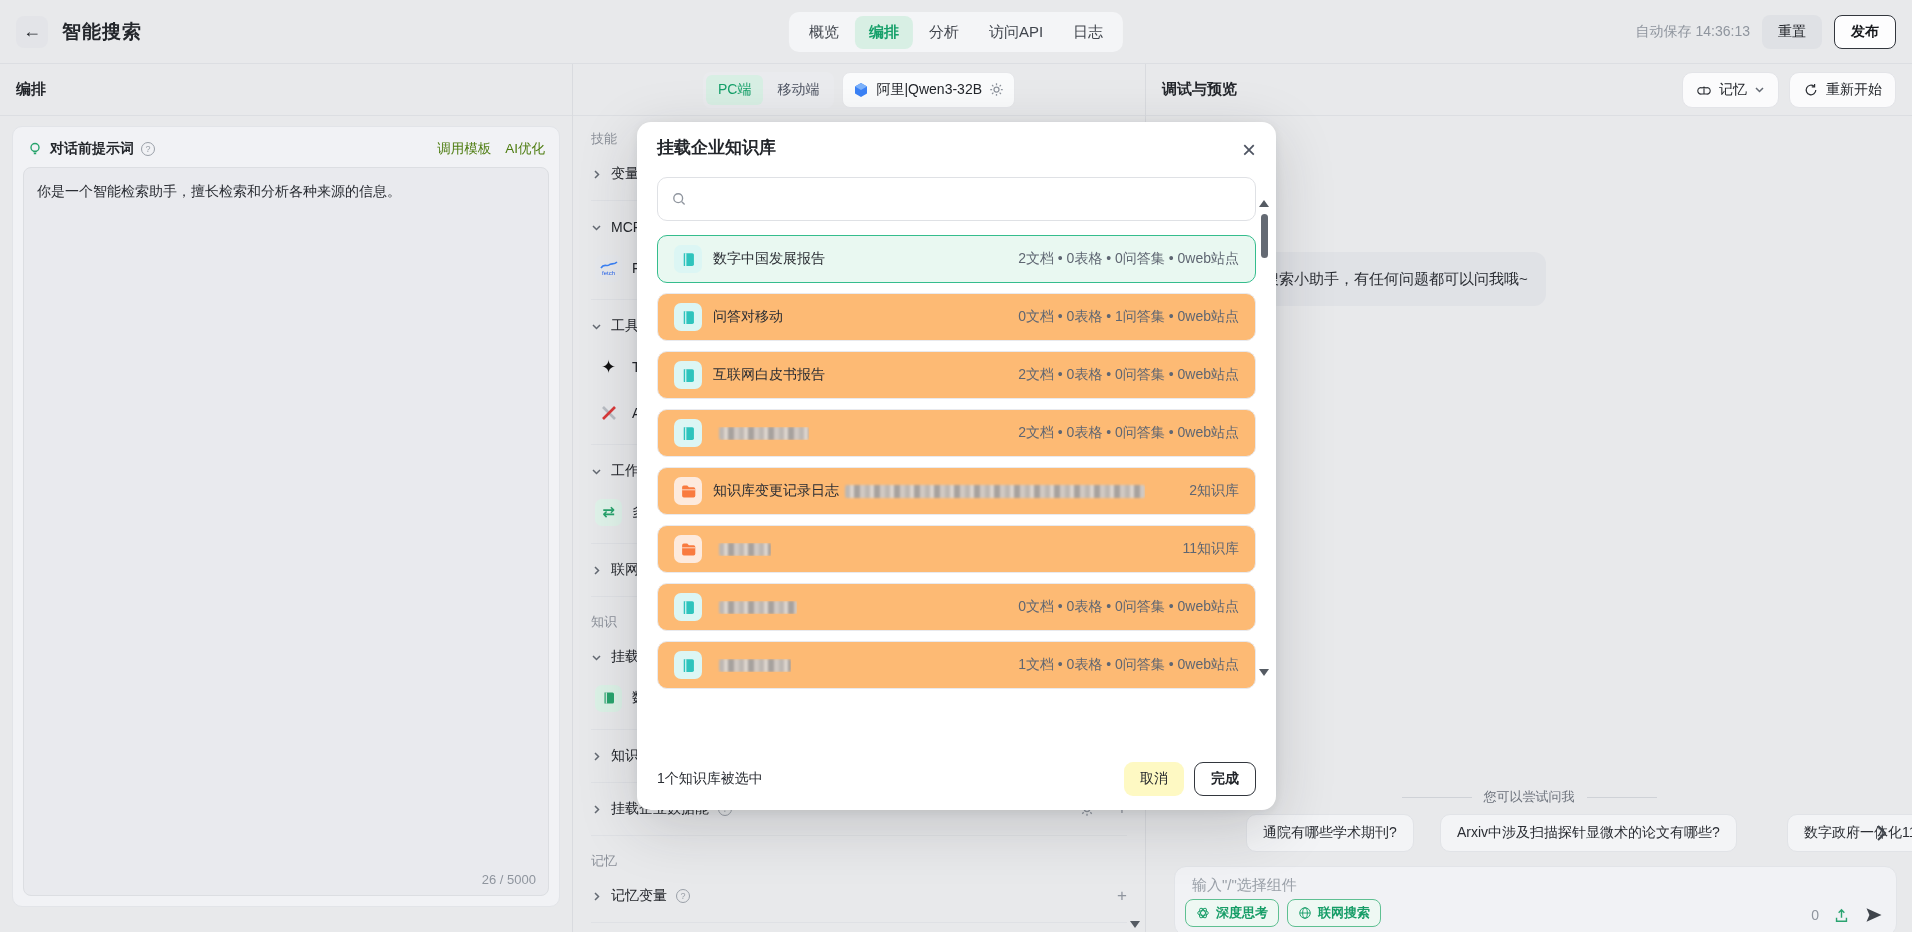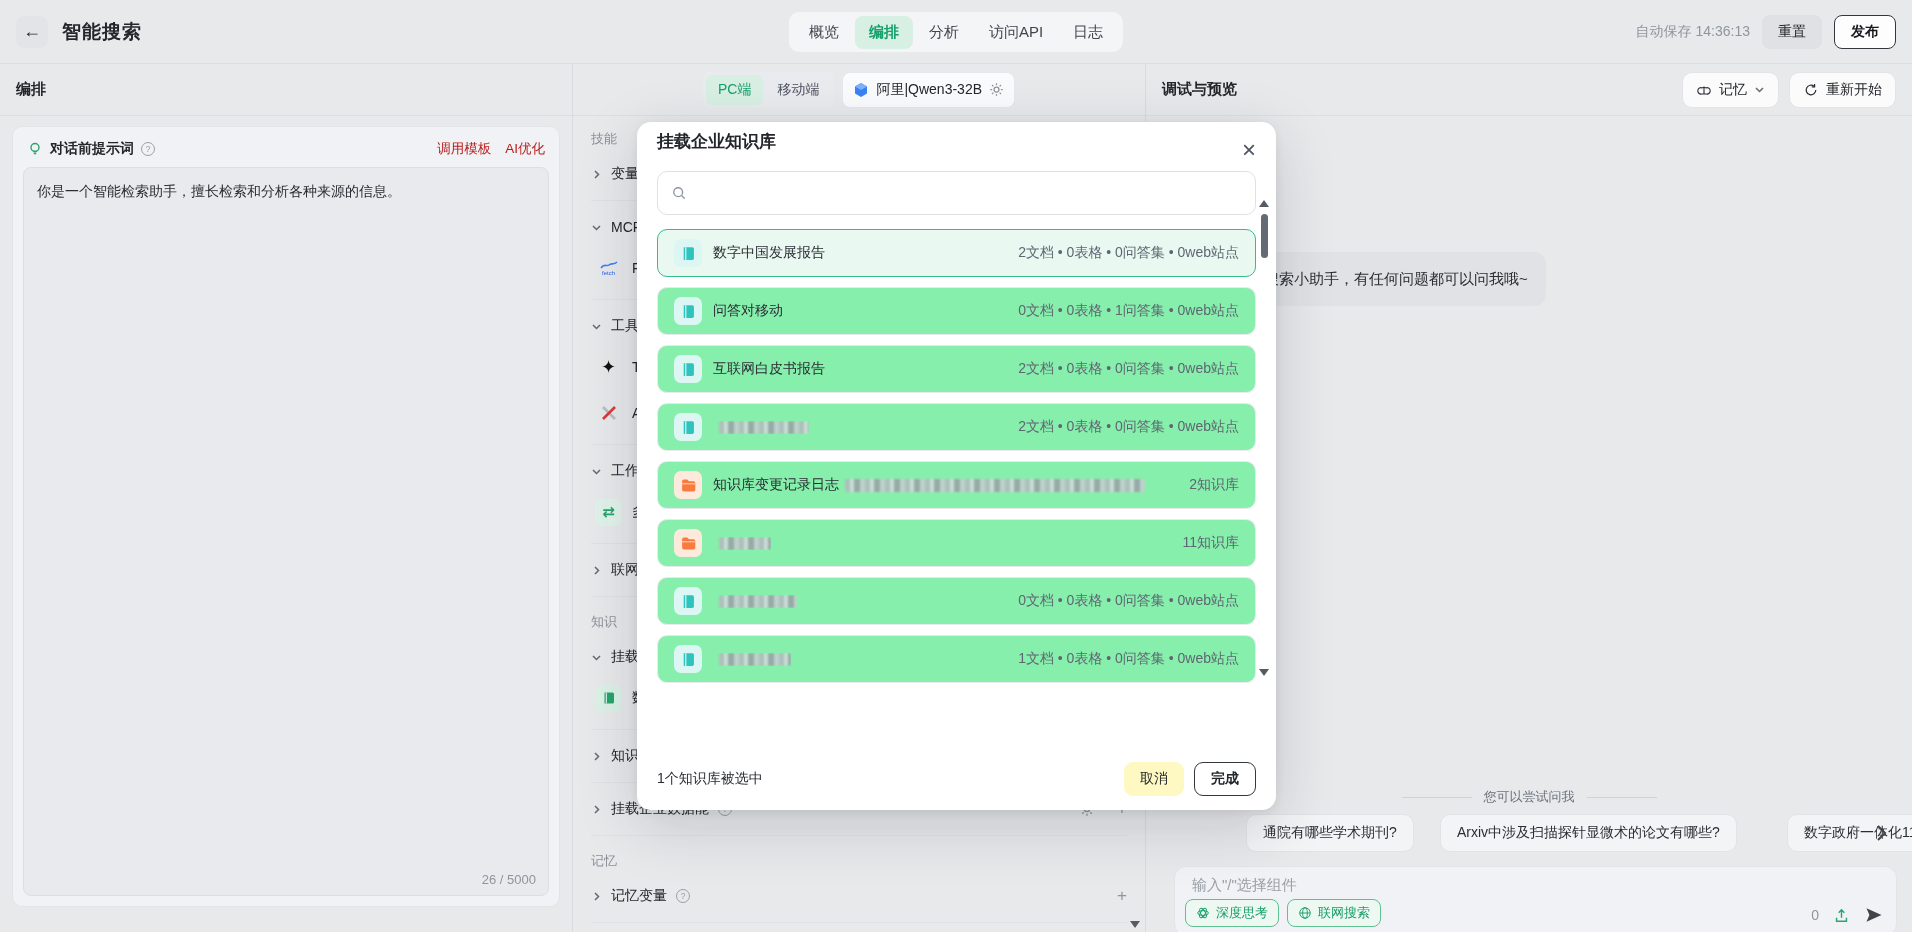--- a/index.html
+++ b/index.html
@@ -50,21 +50,21 @@
   .prompt-card {
     margin:10px 12px; height:781px; background:#f1f2f5; border:1px solid #e2e4e8;
     border-radius:10px; display:flex; flex-direction:column;
   }
   .prompt-head { display:flex; align-items:center; gap:7px; padding:13px 14px 9px; }
   .prompt-title { font-weight:bold; font-size:14px;text-align:right; }
   .help-dot {
     width:14px; height:14px; border:1px solid #9aa0a8; border-radius:50%;
     color:#9aa0a8; font-size:9px; display:inline-flex; align-items:center; justify-content:center;
   }
-  .link-green { color:#b91c1c; font-size:13.5px; cursor:pointer; }
+  .link-green { color:#4d7c0f; font-size:13.5px; cursor:pointer; }
   .prompt-links { margin-left:auto; display:flex; gap:14px; }
   .prompt-body {
     flex:1; margin:0 10px 10px; background:#e9eaee; border:1px solid #dcdee2;
     border-radius:8px; position:relative; padding:13px;
   }
   .prompt-text {
     width:100%; height:85%; background:transparent; border:none; resize:none; outline:none;
     font-family:inherit; font-size:14px; color:#2a2d33; line-height:1.5;
   }
   .char-counter { position:absolute; right:12px; bottom:8px; color:#8f959e; font-size:13px; }
@@ -124,45 +124,45 @@
     position:absolute; top:9px; right:8px; color:#3f444b; font-size:15px; font-weight:bold; cursor:pointer;
   }
   .input-card {
     position:absolute; top:750px; left:28px; width:723px; height:70px;
     background:#f1f2f5; border:1px solid #e2e4e8; border-radius:12px; padding:9px 12px;
   }
   .input-ph { color:#9aa0a8; font-size:15px; padding-left:5px; }
   .input-tools { position:absolute; left:10px; bottom:8px; display:flex; gap:8px; }
   .pill {
     height:28px; border:1px solid #5fc092; border-radius:8px; background:#eef8f3;
-    color:#169d67; font-size:13px; display:flex; align-items:center; gap:6px; padding:0 10px; cursor:pointer;
+    color:#169d67; font-size:13px; display:flex; align-items:center; gap:6px; padding:0 10px; cursor:pointer;font-weight:bold;
   }
   .input-right { position:absolute; right:12px; bottom:10px; display:flex; align-items:center; gap:14px; }
   .count0 { color:#8f959e; font-size:14px; }
 
   
   .modal {
     position:absolute; left:637px; top:122px; width:639px; height:688px;
     background:#ffffff; border-radius:14px; z-index:20;
     box-shadow:0 16px 60px rgba(31,35,41,.18), 0 2px 10px rgba(31,35,41,.08);
-    padding:8px 20px;
+    padding:14px 20px;
   }
   .modal-title { font-size:17px; font-weight:bold; }
   .modal-close { position:absolute; right:20px; top:16px; font-size:24px; color:#4e5462; cursor:pointer; line-height:1; }
   .modal-search {
     margin-top:18px; height:44px; border:1px solid #dfe1e5; border-radius:10px;
     display:flex; align-items:center; gap:9px; padding:0 13px; background:#fff;
   }
   .modal-search input {
     border:none; outline:none; flex:1; font-size:14px; font-family:inherit; background:transparent; color:#23262b;
   }
   .modal-search input::placeholder { color:#b8bdc5; }
   .kb-list { margin-top:14px; }
   .kb-row {
-    height:48px; border:1px solid #e9eaee; border-radius:10px; background:#86efac;
+    height:48px; border:1px solid #e9eaee; border-radius:10px; background:#fdba74;
     display:flex; align-items:center; padding:0 16px; margin-bottom:10px; cursor:pointer;
   }
   .kb-row.selected { border:1.5px solid #35bd8d; background:#e9f8f1; }
   .kb-icon { width:28px; height:28px; border-radius:7px; display:flex; align-items:center; justify-content:center; margin-right:11px; flex:none; }
   .kb-icon.book { background:#dcf6f4; }
   .kb-icon.folder { background:#fdeadd; }
   .kb-name { font-size:14px; color:#2a2d33; display:flex; align-items:center; gap:6px; white-space:nowrap; overflow:hidden; }
   .kb-stats { margin-left:auto; color:#5f6672; font-size:14px; white-space:nowrap; padding-left:12px; }
   .redacted {
     display:inline-block; height:13px; border-radius:2px; vertical-align:middle;

